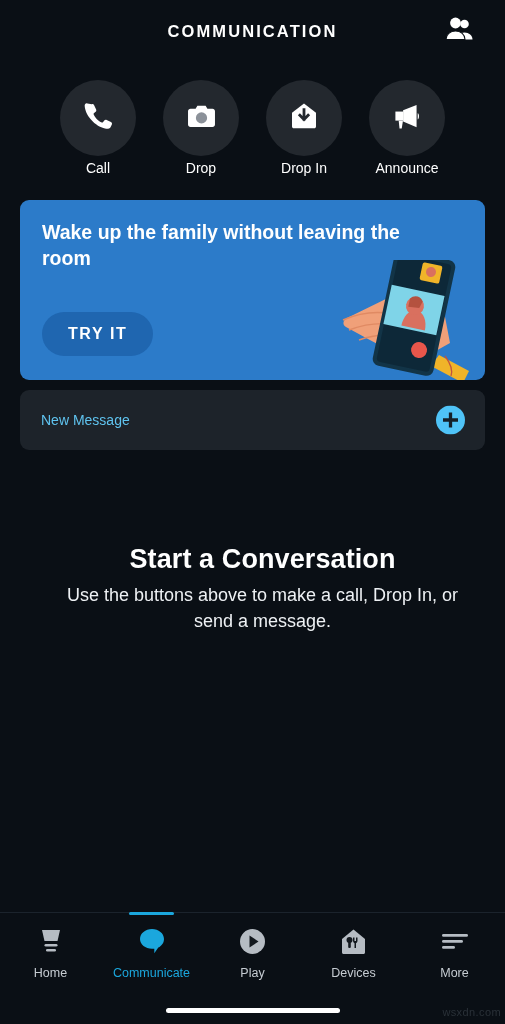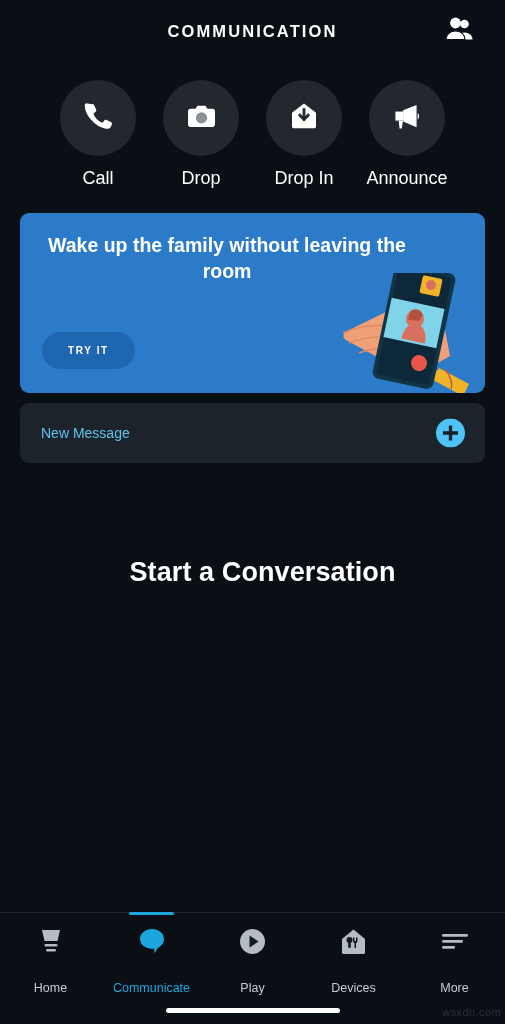--- a/index.html
+++ b/index.html
@@ -46,23 +46,23 @@
     padding-top: 18px;
   }
   .action { width: 76px; display: flex; flex-direction: column; align-items: center; }
   .action-circle {
     width: 76px; height: 76px;
     border-radius: 50%;
     background: #23282e;
     display: flex; align-items: center; justify-content: center;
   }
   .action-label {
-    margin-top: 12px;
-    color: #ffffff;
-    font-size: 18px;
+    margin-top: 4px;
+    color: #ffffff;
+    font-size: 14px;
     white-space: nowrap;
   }
 
   
   .promo {
     position: relative;
     margin: 24px 20px 0 20px;
     height: 180px;
     border-radius: 9px;
     background: #2c7bc9;
@@ -70,31 +70,30 @@
     flex: 0 0 auto;
   }
   .promo-title {
     position: absolute;
     left: 22px; top: 20px;
     width: 370px;
     color: #ffffff;
     font-size: 19.5px;
     font-weight: bold;
     line-height: 1.33;
-    text-align: center;
   }
   .promo-cta {
     position: absolute;
     left: 22px; bottom: 24px;
     background: #1f66b0;
     color: #ffffff;
     border: none;
     border-radius: 22px;
     padding: 13px 26px;
-    font-size: 10px;
+    font-size: 16px;
     font-weight: bold;
     letter-spacing: 1.6px;
     font-family: "Liberation Sans", sans-serif;
   }
   .promo-art {
     position: absolute;
     right: 0; bottom: 0;
     width: 150px; height: 120px;
   }
 
@@ -162,21 +161,21 @@
     top: -14px;
     width: 45px; height: 3px;
     border-radius: 2px;
     background: #1ba7dd;
   }
   .nav-icon {
     height: 30px;
     display: flex; align-items: center; justify-content: center;
   }
   .nav-label {
-    margin-top: 25px;
+    margin-top: 10px;
     font-size: 12.5px;
     color: #c6ccd2;
   }
   .nav-item.active .nav-label { color: #1ba7dd; }
   .home-indicator {
     position: absolute;
     left: 50%; bottom: 11px;
     transform: translateX(-50%);
     width: 174px; height: 5px;
     border-radius: 3px;
@@ -298,20 +297,21 @@
     <span class="newmsg-add">
       <svg width="29" height="29" viewBox="0 0 29 29">
         <circle cx="14.5" cy="14.5" r="14.5" fill="#4fc3f7"></circle>
         <path d="M14.5 7v15M7 14.5h15" stroke="#152029" stroke-width="3.3" stroke-linecap="butt"></path>
       </svg>
     </span>
   </div>
 
   <div class="empty">
     <div class="empty-title">Start a Conversation</div>
+    <div class="empty-sub">Use the buttons above to make a call, Drop In, or send a message.</div>
   </div>
 
   <div class="nav">
 
     <div class="nav-item">
       <div class="nav-icon">
         <svg width="28" height="26" viewBox="0 0 28 26">
           <path d="M5 2h18l-2.5 11h-13z" fill="#b6bcc3"></path>
           <rect x="7.5" y="16" width="13" height="2.6" rx="1.3" fill="#b6bcc3"></rect>
           <rect x="9" y="21" width="10" height="2.6" rx="1.3" fill="#b6bcc3"></rect>

